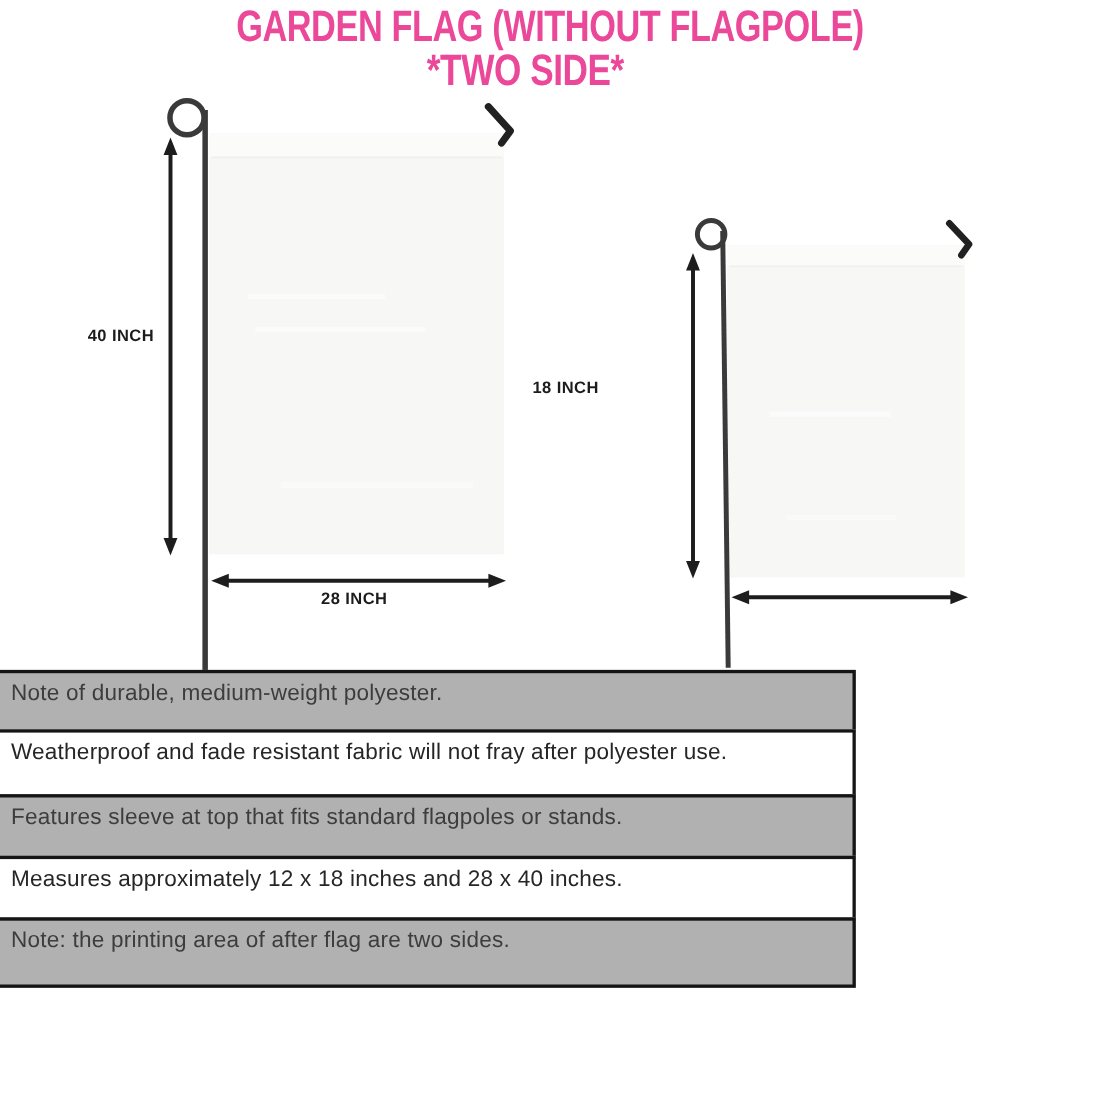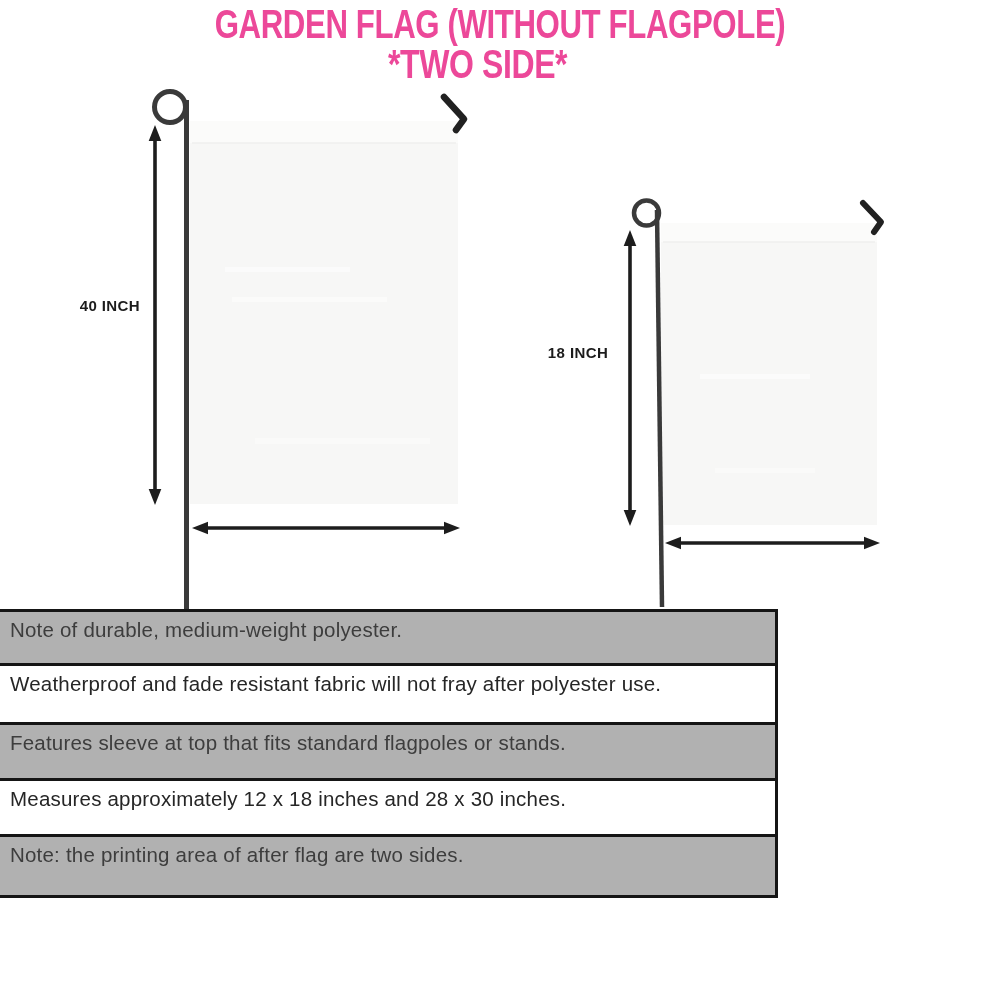--- a/index.html
+++ b/index.html
@@ -15,21 +15,21 @@
   }
   .title-line2{margin-top:-1px;transform:scaleX(0.80) translateX(-28px);}
   
   .diagram-svg{position:absolute;top:0;left:0;}
   
   .dim{
     position:absolute;font-weight:bold;font-size:15px;color:#1c1c1c;
     letter-spacing:0.4px;white-space:nowrap;
   }
   .dim-40{left:20px;top:297px;width:120px;text-align:right;}
-  .dim-18{left:518px;top:344px;width:120px;text-align:center;}
+  .dim-18{left:484px;top:344px;width:120px;text-align:left;}
   .dim-28{left:222px;top:536px;width:200px;text-align:center;}
   .dim-12{left:661px;top:551px;width:200px;text-align:center;}
   
   .feature-row{
     position:absolute;left:-3px;width:781px;box-sizing:border-box;
     border:3px solid #151515;padding:5px 12px 0 10px;
     font-size:20.5px;letter-spacing:0.2px;line-height:25px;
   }
   .row-gray{background:#b1b1b1;color:#3d3d3d;}
   .row-white{background:#ffffff;color:#262626;}
@@ -95,31 +95,32 @@
 
       <g>
         <line x1="678" y1="543" x2="867" y2="543" stroke="#1d1d1d" stroke-width="3.6"></line>
         <polygon points="665,543 681,536.7 681,549.3" fill="#1d1d1d"></polygon>
         <polygon points="880,543 864,536.7 864,549.3" fill="#1d1d1d"></polygon>
       </g>
     </g>
   </svg>
 
   <div class="dim dim-40">40 INCH</div>
+  <div class="dim dim-28">28 INCH</div>
   <div class="dim dim-18">18 INCH</div>
 
   <div class="feature-row row-gray fr-1">
     <span>Note of durable, medium-weight polyester.</span>
   </div>
   <div class="feature-row row-white fr-2">
     <span>Weatherproof and fade resistant fabric will not fray after polyester use.</span>
   </div>
   <div class="feature-row row-gray fr-3">
     <span>Features sleeve at top that fits standard flagpoles or stands.</span>
   </div>
   <div class="feature-row row-white fr-4">
-    <span>Measures approximately 12 x 18 inches and 28 x 30 inches.</span>
+    <span>Measures approximately 12 x 18 inches and 28 x 40 inches.</span>
   </div>
   <div class="feature-row row-gray fr-5">
     <span>Note: the printing area of after flag are two sides.</span>
   </div>
 
 </div>
 
 </body></html>

